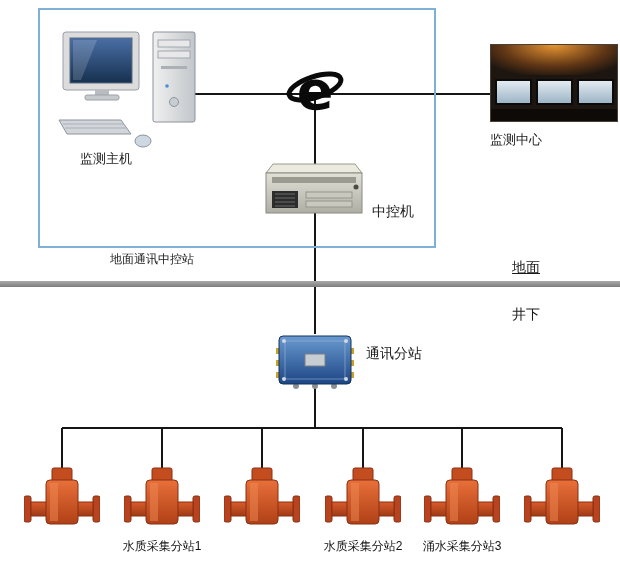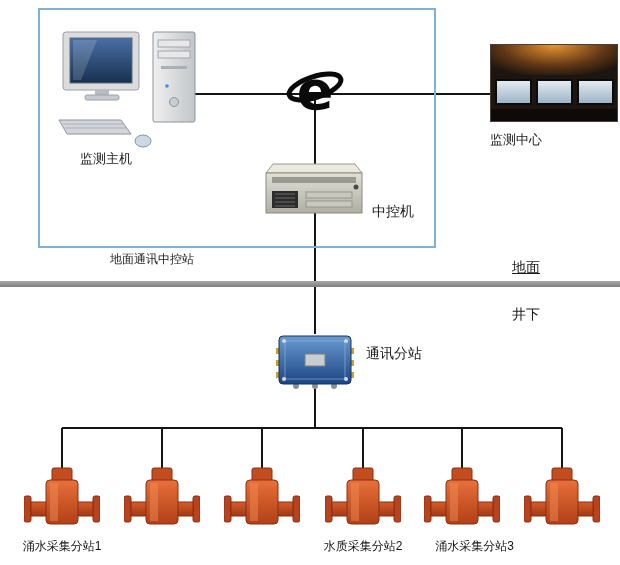--- a/index.html
+++ b/index.html
@@ -66,21 +66,21 @@
   .substation-label { left: 366px; top: 345px; font-size: 14px; text-align: center; }
 
   .device { position: absolute; top: 466px; width: 76px; height: 68px; }
   .device.d1 { left: 24px; }  .device.d2 { left: 124px; }
   .device.d3 { left: 224px; } .device.d4 { left: 325px; }
   .device.d5 { left: 424px; } .device.d6 { left: 524px; }
 
   .device-label { position: absolute; top: 538px; width: 104px; text-align: center; font-size: 12px; color: #111; white-space: nowrap; }
   .device-label.l1 { left: 10px; }  .device-label.l2 { left: 110px; }
   .device-label.l3 { left: 210px; } .device-label.l4 { left: 311px; }
-  .device-label.l5 { left: 410px; text-align: right; } .device-label.l6 { left: 510px; }
+  .device-label.l5 { left: 410px; } .device-label.l6 { left: 510px; }
 </style>
 </head>
 <body>
 
 <div class="canvas">
 
   <svg width="0" height="0" style="position:absolute" aria-hidden="true">
     <defs>
       <linearGradient id="screenGrad" x1="0" y1="0" x2="0" y2="1">
         <stop offset="0" stop-color="#4a6fa6"></stop>
@@ -241,17 +241,17 @@
   </svg>
   <svg class="device d6" viewBox="0 0 76 68">
     <rect x="0" y="30" width="7" height="26" rx="2" fill="#b8431f" stroke="#8a2f12"></rect>
     <rect x="69" y="30" width="7" height="26" rx="2" fill="#b8431f" stroke="#8a2f12"></rect>
     <rect x="7" y="36" width="62" height="14" fill="url(#pipeGrad)" stroke="#8a2f12"></rect>
     <rect x="28" y="2" width="20" height="14" rx="2" fill="#c44d20" stroke="#8a2f12"></rect>
     <rect x="22" y="14" width="32" height="44" rx="4" fill="url(#bodyGrad)" stroke="#8a2f12"></rect>
     <rect x="26" y="17" width="8" height="38" fill="#ef8a54" opacity="0.5"></rect>
   </svg>
 
-  <div class="device-label l1">涌水采集分站1</div>
+  <div class="device-label l2">水质采集分站1</div>
   <div class="device-label l4">水质采集分站2</div>
   <div class="device-label l5">涌水采集分站3</div>
 
 </div>
 
 </body></html>

